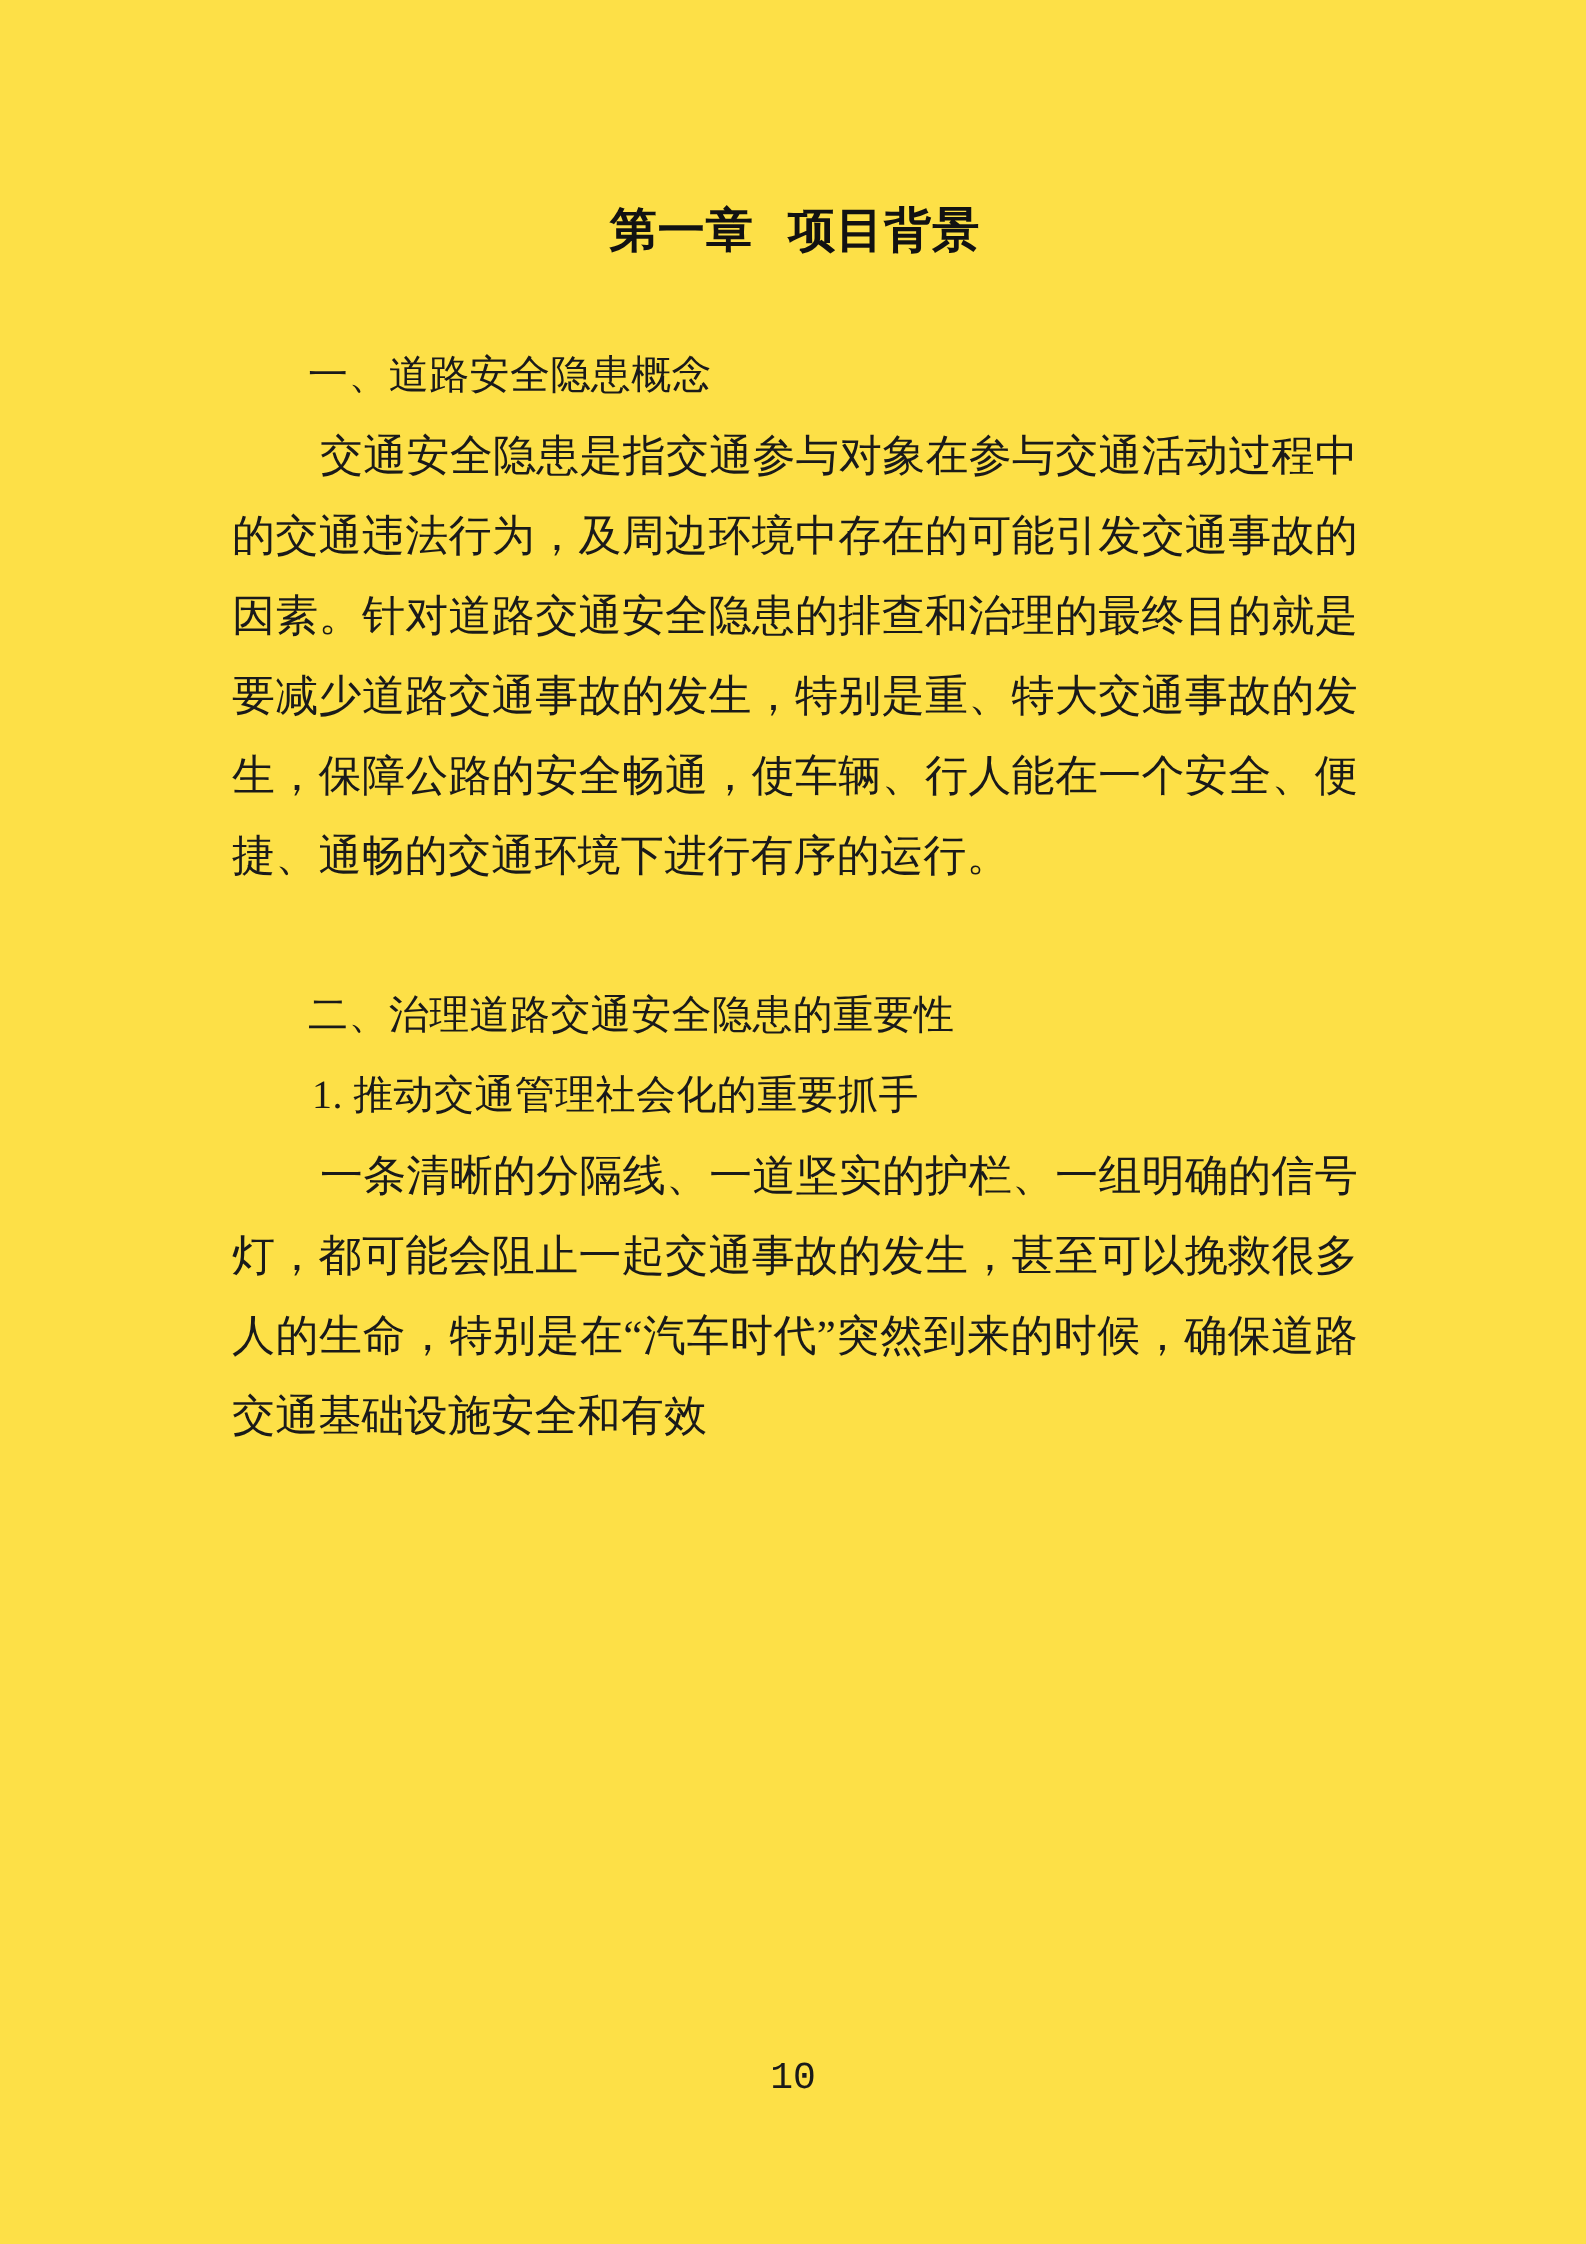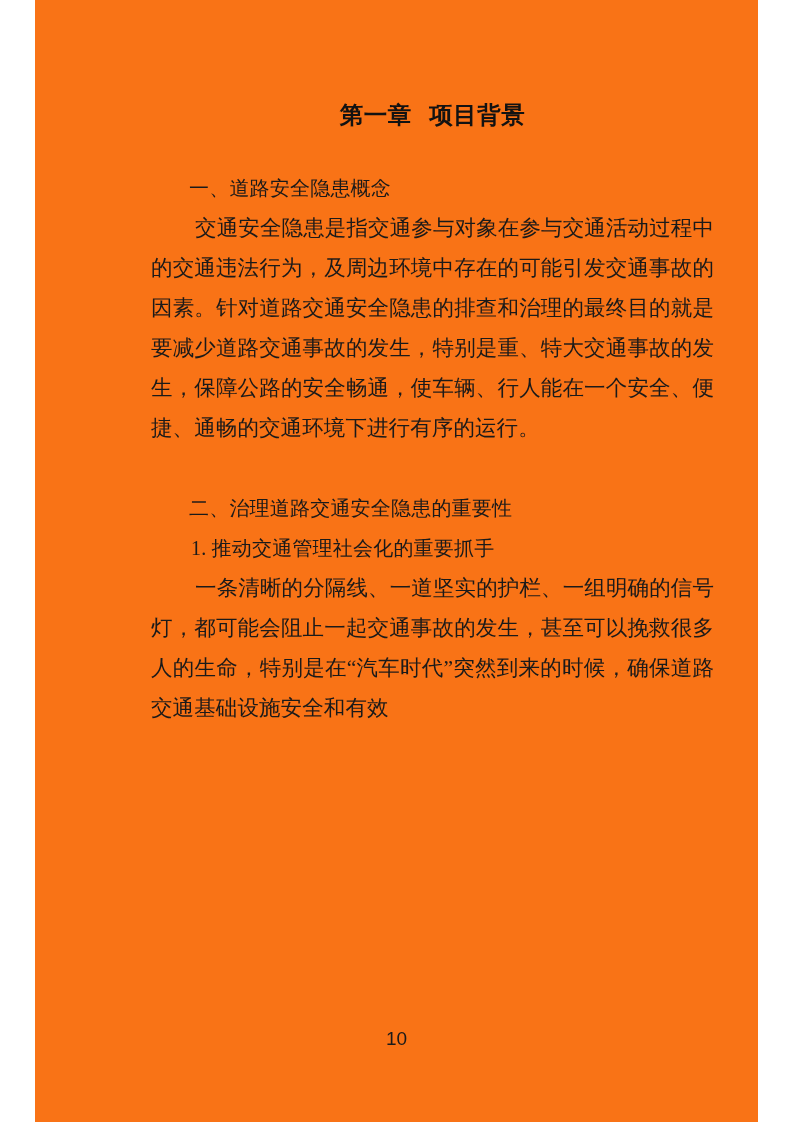--- a/index.html
+++ b/index.html
@@ -7,24 +7,24 @@
     padding: 0;
     background: #ffffff;
   }
   body {
     font-family: "DejaVu Serif", "Liberation Serif", serif;
     color: #1a1a1a;
     -webkit-font-smoothing: antialiased;
   }
   .page {
     position: relative;
-    width: 723px;
+    width: 793px;
     height: 1122px;
     margin: 0 auto;
-    background: #f97316;
+    background: #fde047;
     overflow: hidden;
     box-sizing: border-box;
   }
   .content {
     position: absolute;
     left: 116px;
     top: 0;
     width: 563px;
   }
 
@@ -84,21 +84,21 @@
 
   .gap-lg { height: 40px; }
 
   
   .page-number {
     position: absolute;
     left: 0;
     right: 0;
     top: 1028px;
     text-align: center;
-    font-family: Liberation Sans, sans-serif;
+    font-family: Liberation Mono, monospace;
     font-size: 19px;
     color: #1a1a1a;
   }
 </style>
 </head>
 <body>
 
 <div class="page">
 
   <div class="content">

